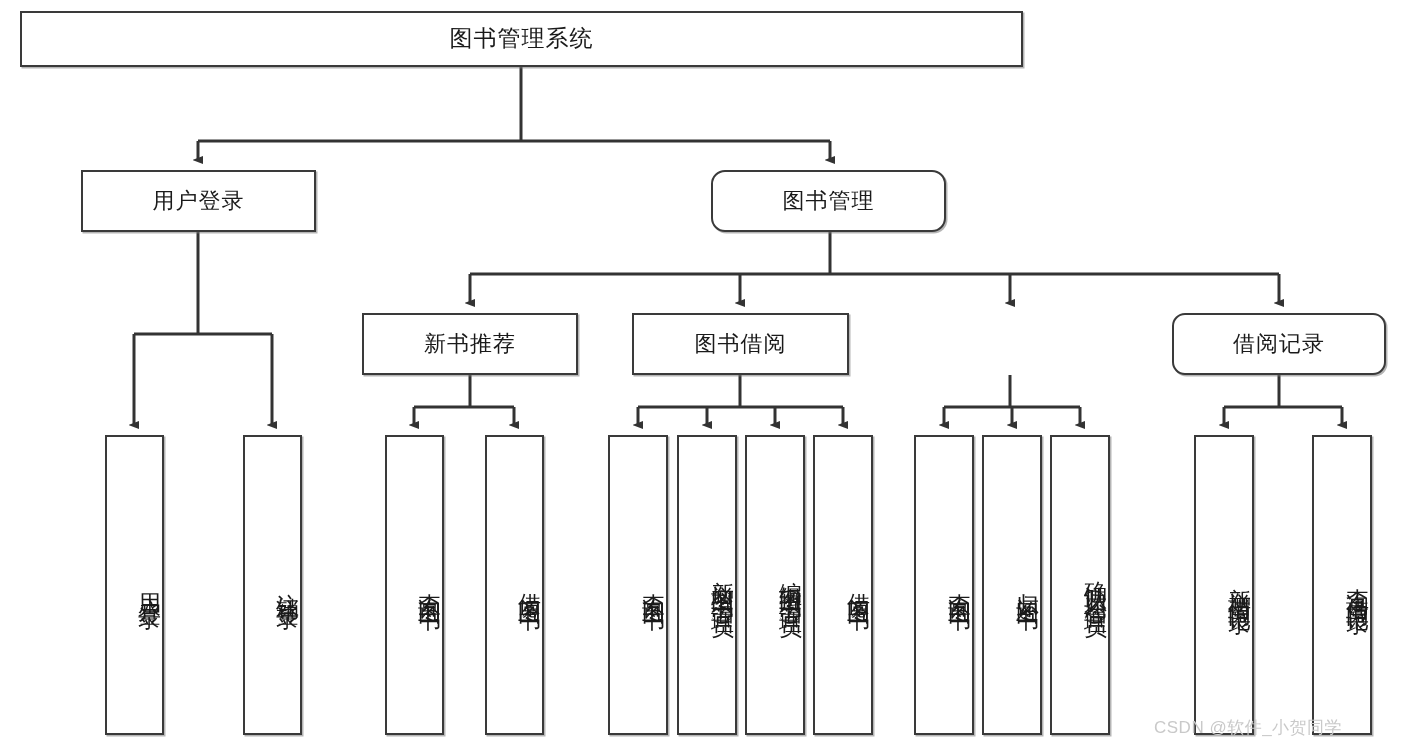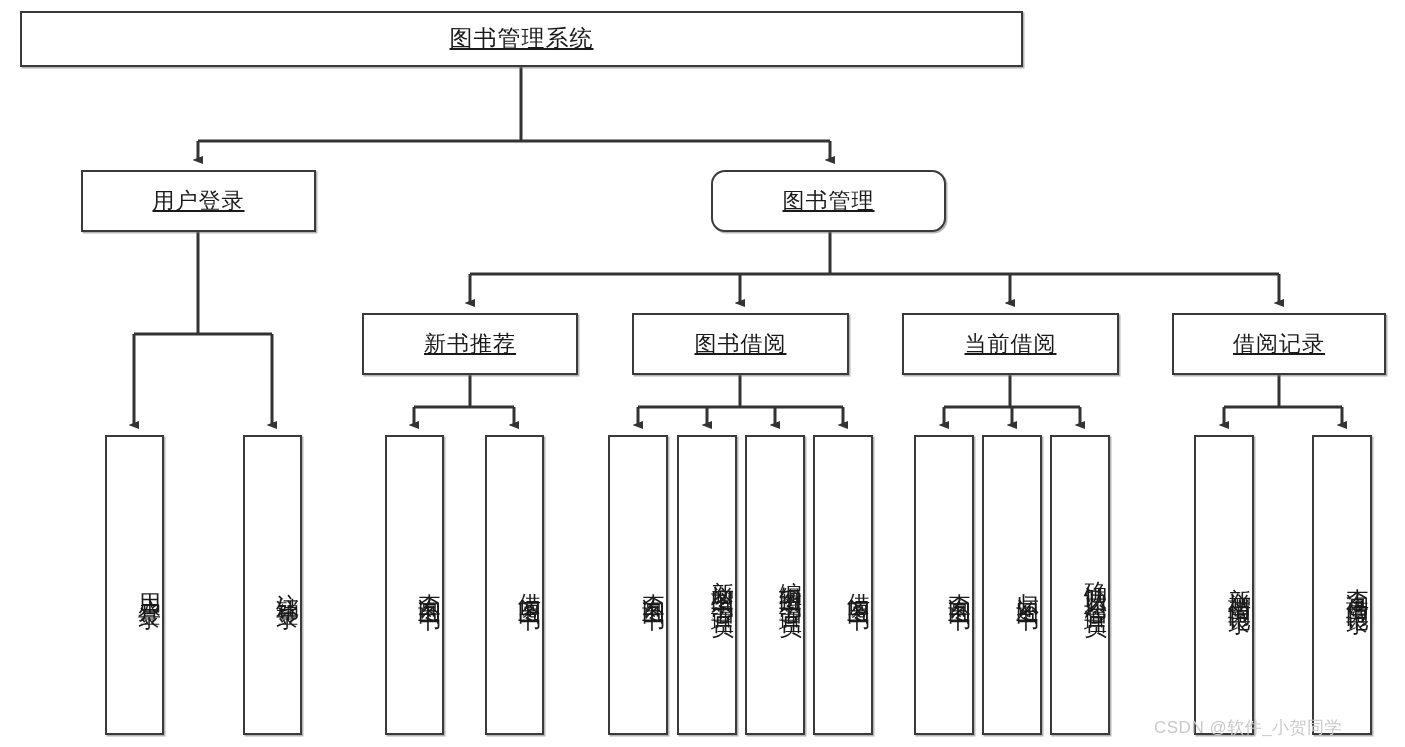--- a/index.html
+++ b/index.html
@@ -30,21 +30,20 @@
     justify-content:center;
     text-align:center;
     color:#1a1a1a;
     box-shadow:1.5px 1.5px 0 rgba(120,120,120,0.55);
   }
   .node.h{
     font-size:22px;
     letter-spacing:1px;
     line-height:1.2;
     white-space:nowrap;
-    text-decoration:underline;
   }
   .node.root{ font-size:23px; }
   .node.v{
     writing-mode:vertical-rl;
     text-orientation:upright;
     font-size:23px;
     letter-spacing:5px;
     line-height:1.05;
     padding:10px 0;
     align-items:flex-start;
@@ -129,24 +128,21 @@
   <div class="node h" style="left:711px; top:170px; width:235px; height:62px;border-radius:14px;">
     <span>图书管理</span>
   </div>
 
   <div class="node h" style="left:362px; top:313px; width:216px; height:62px;">
     <span>新书推荐</span>
   </div>
   <div class="node h" style="left:632px; top:313px; width:217px; height:62px;">
     <span>图书借阅</span>
   </div>
-  <div class="node h" style="left:902px; top:313px; width:217px; height:62px;">
-    <span>当前借阅</span>
-  </div>
-  <div class="node h" style="left:1172px; top:313px; width:214px; height:62px;">
+  <div class="node h" style="left:1172px; top:313px; width:214px; height:62px;border-radius:13px;">
     <span>借阅记录</span>
   </div>
 
   <div class="node v" style="left:105px; top:435px; width:59px; height:300px;">
     <span>用户登录</span>
   </div>
   <div class="node v" style="left:243px; top:435px; width:59px; height:300px;">
     <span>注销登录</span>
   </div>
 

